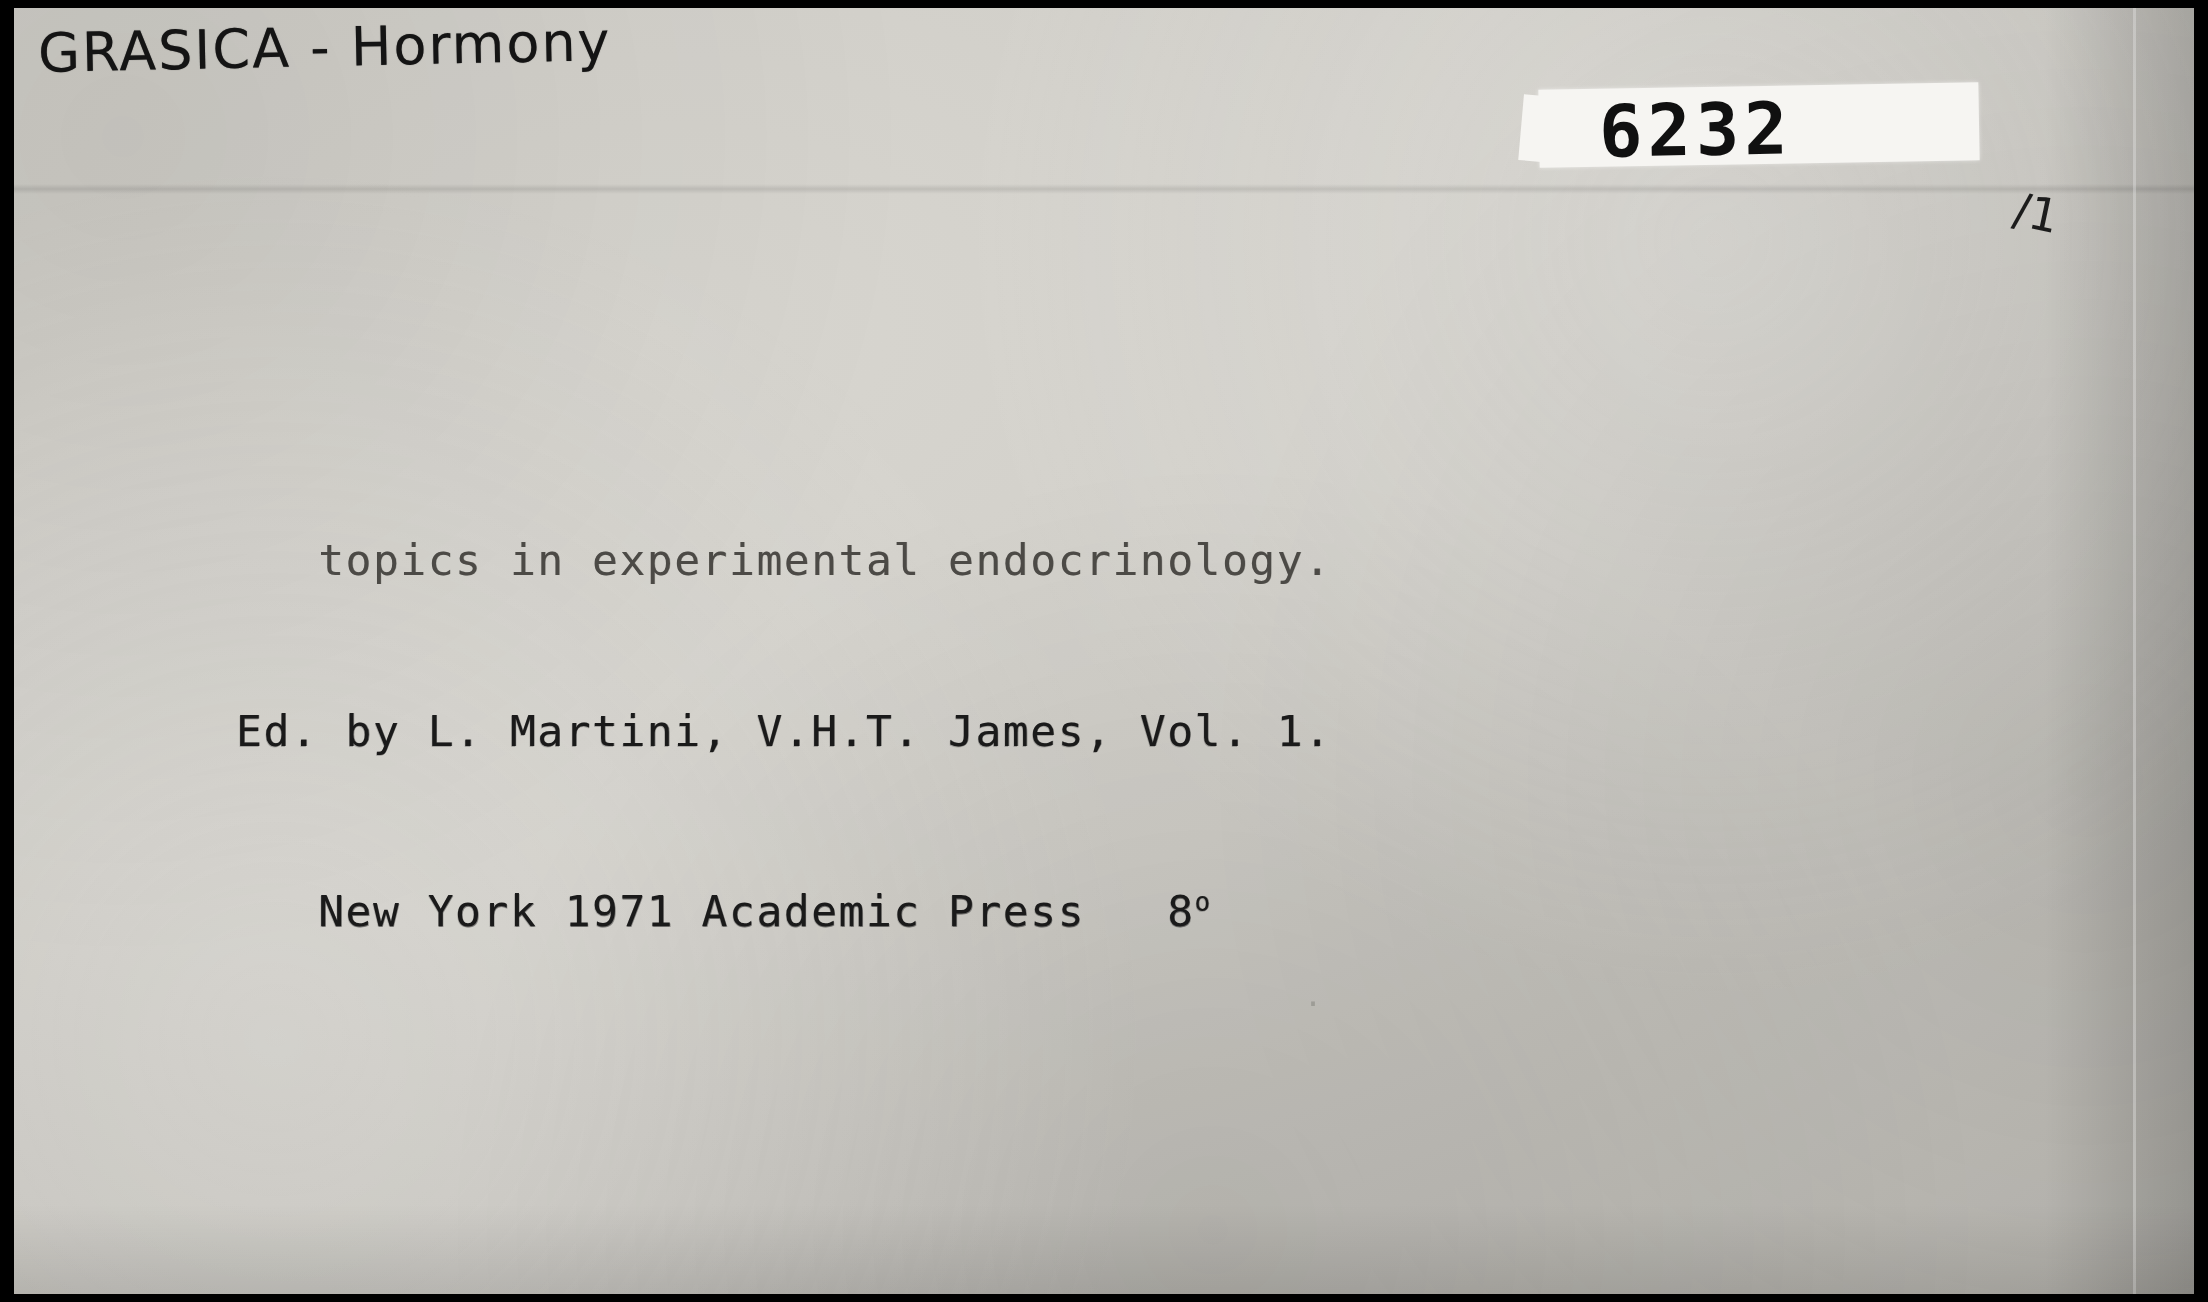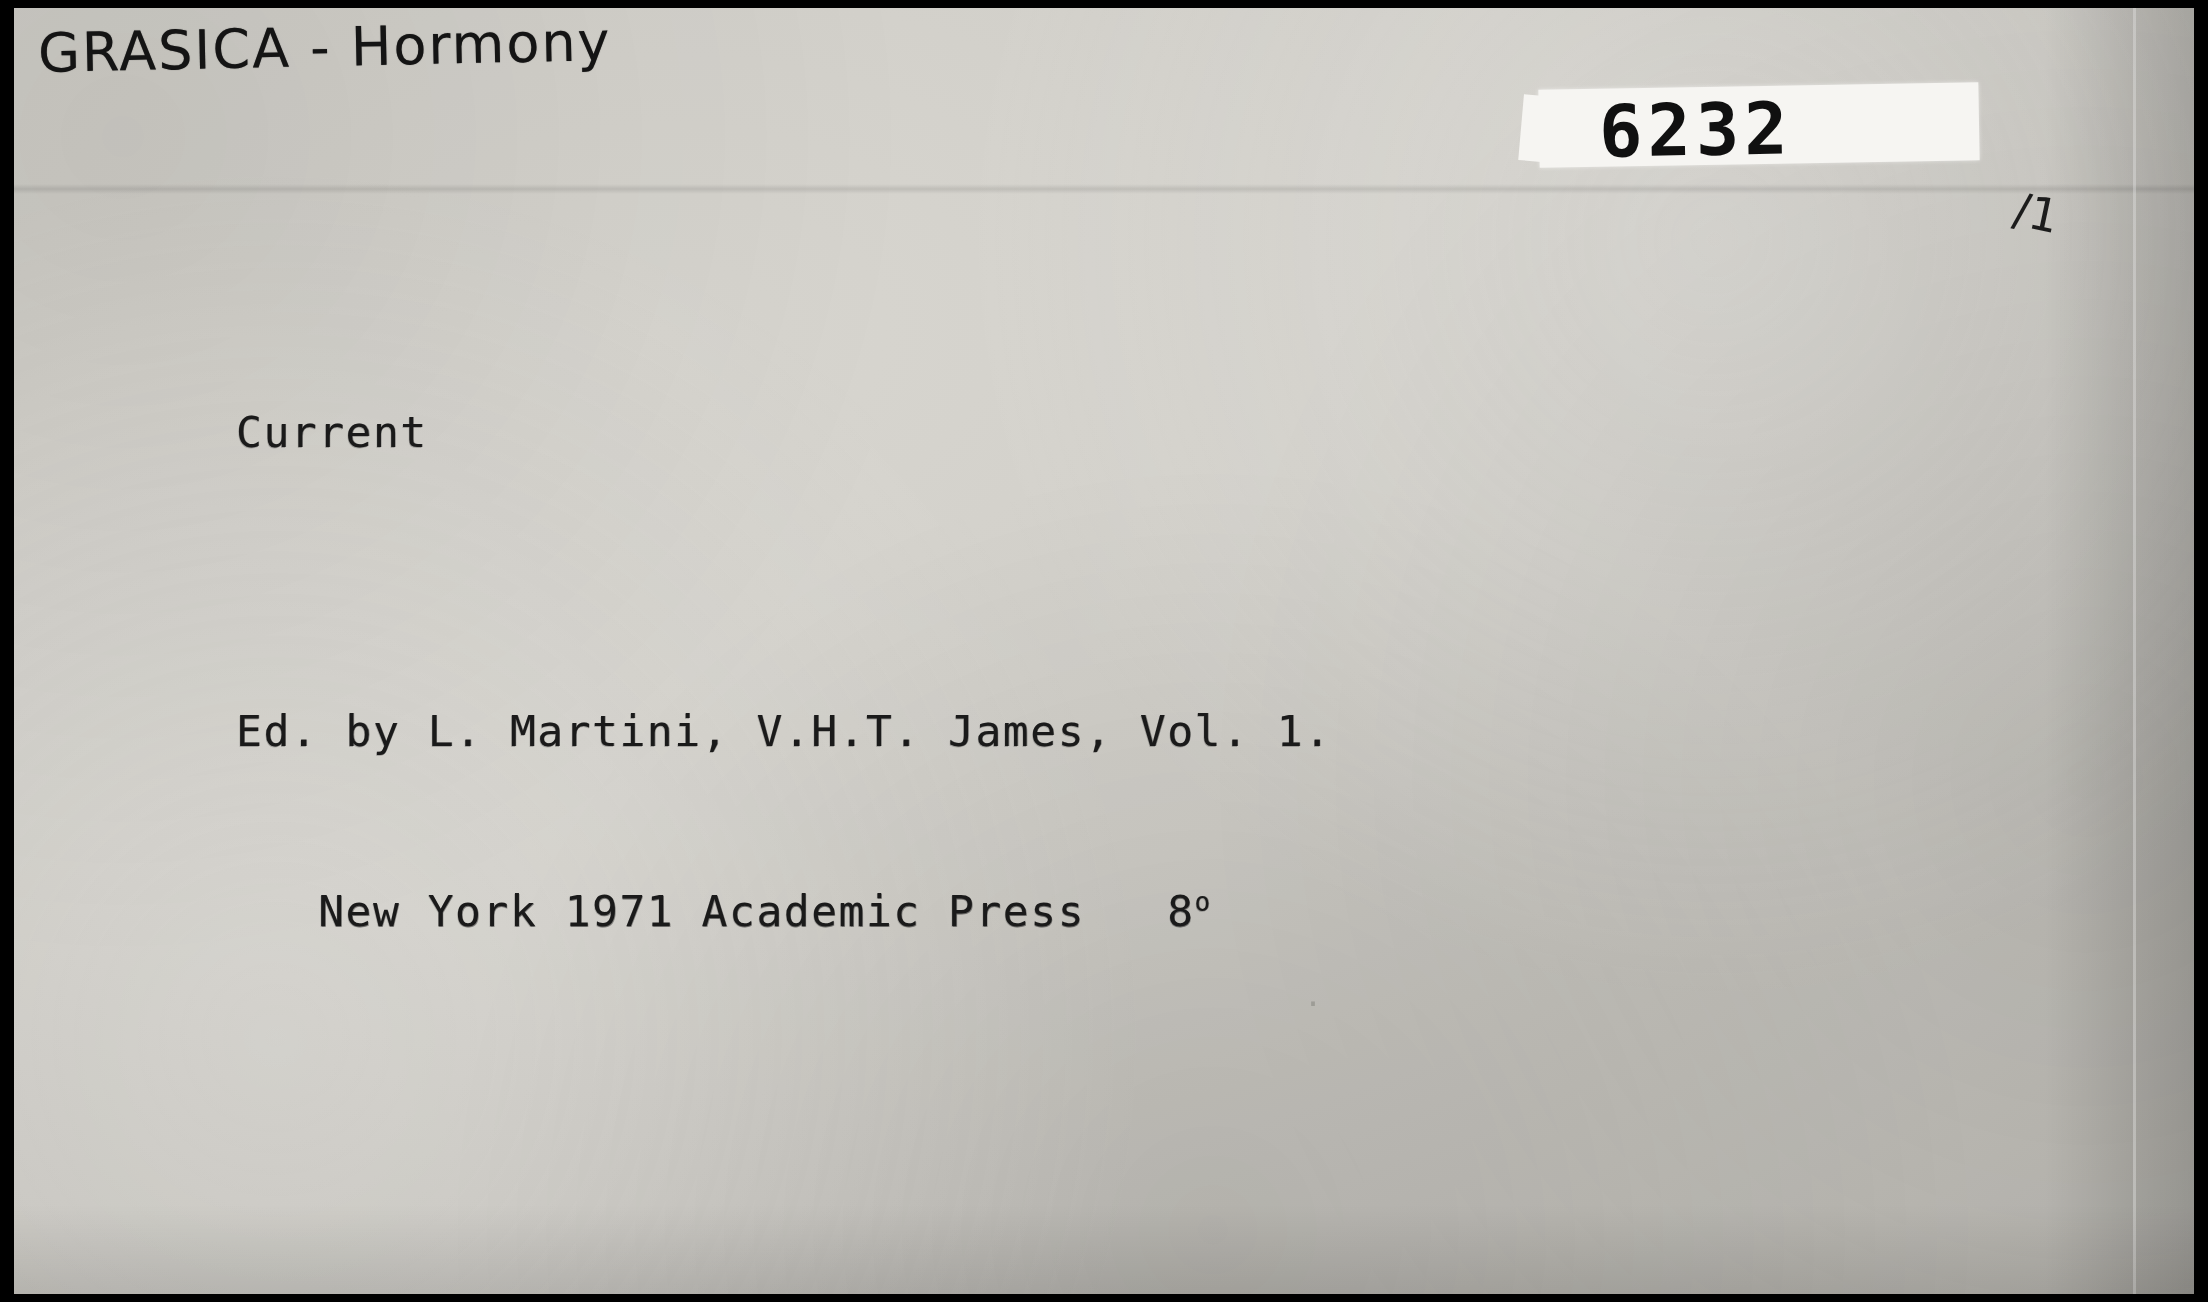--- a/index.html
+++ b/index.html
@@ -178,22 +178,22 @@
     <div class="grain"></div>
     <div class="fold-line"></div>
 
     <div class="handwriting">GRASICA - Hormony</div>
 
     <div class="accession-label"></div>
     <div class="accession-number">6232</div>
     <div class="accession-suffix">/1</div>
 
     <div class="typed">
-      <span class="line">Current</span>
       <span class="line" style="height:14px;"></span>
+      <span class="line faded">   topics in experimental endocrinology.</span>
       <span class="line">Ed. by L. Martini, V.H.T. James, Vol. 1.</span>
       <span class="line"><span>   New York 1971 Academic Press   8</span><span class="sup">o</span></span>
       
       
     </div>
 
     <div class="ghost ghost-dot">·</div>
     <div class="ghost ghost-1"></div>
     <div class="ghost ghost-2"></div>
 

